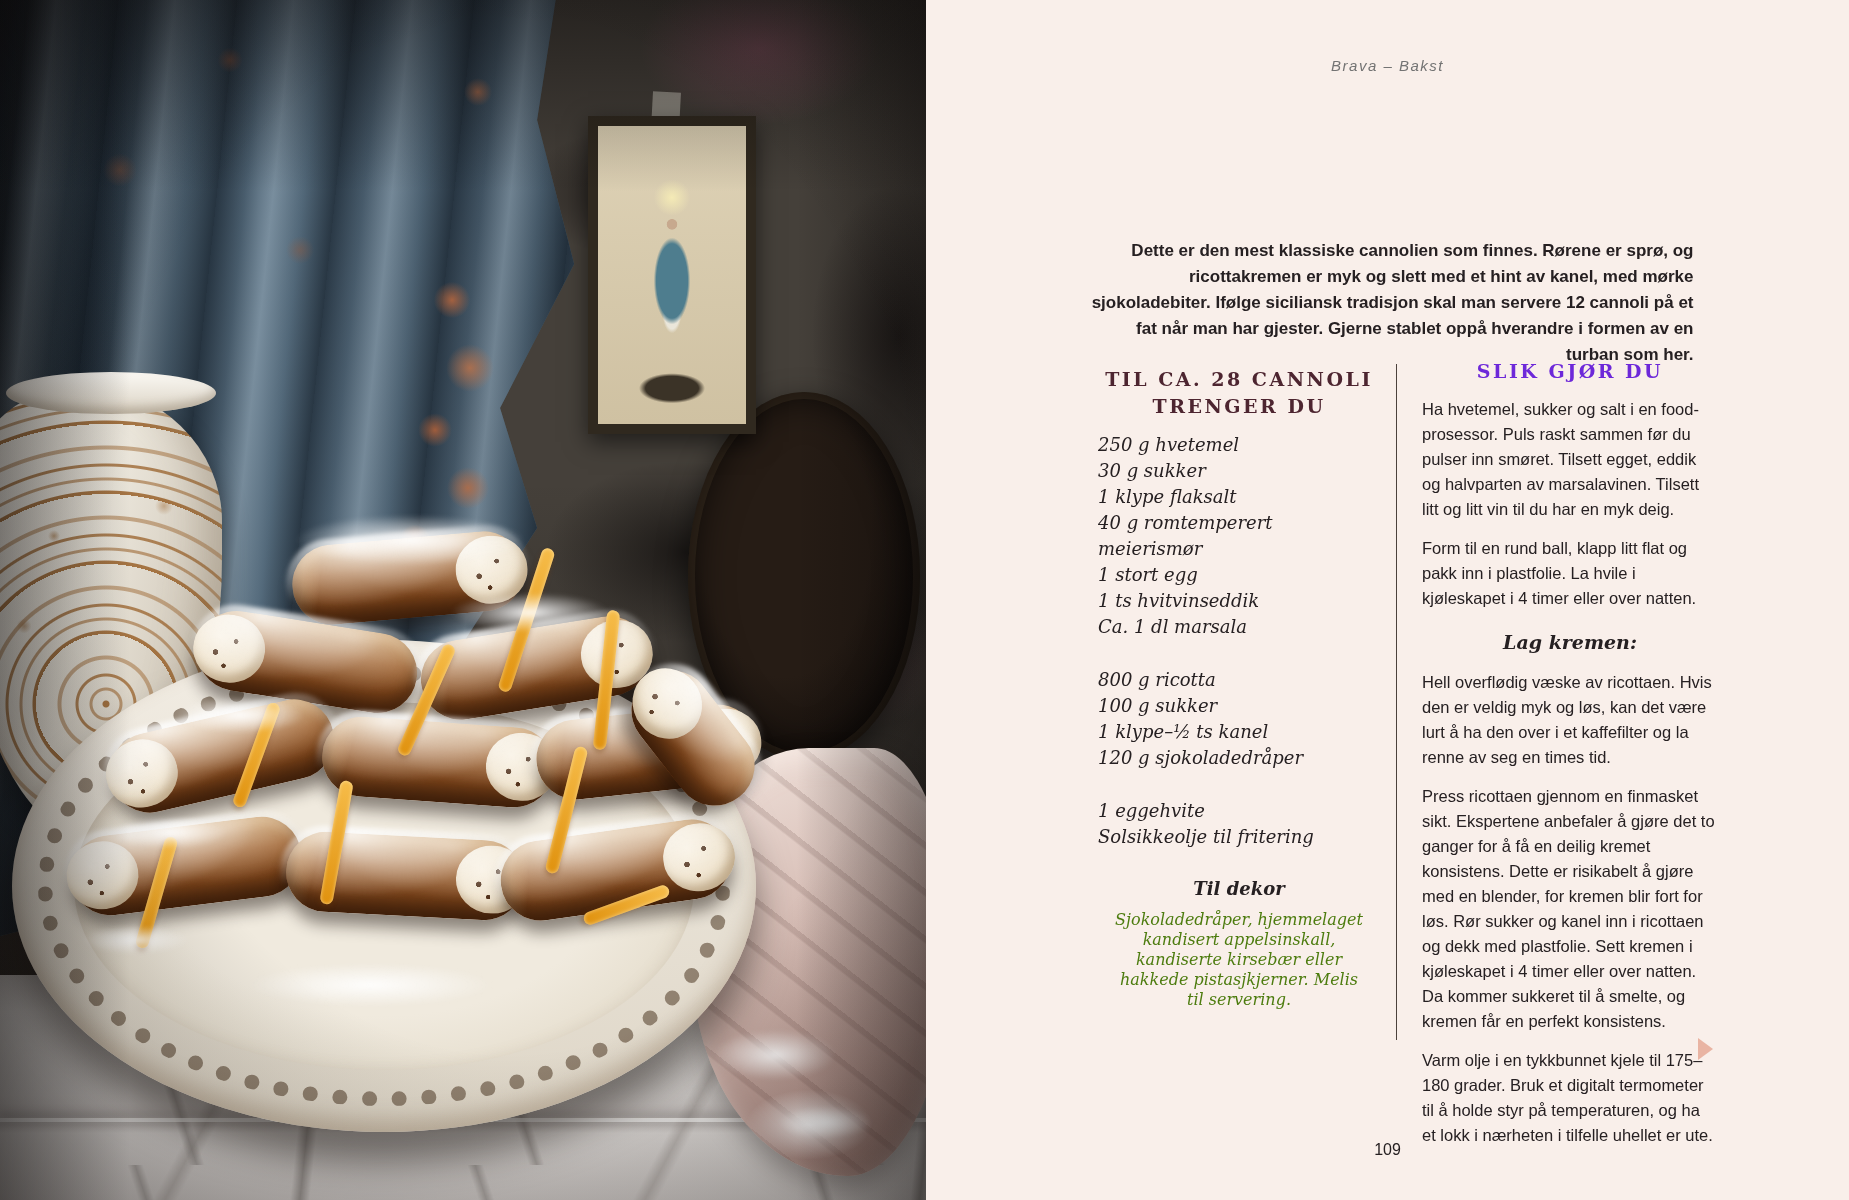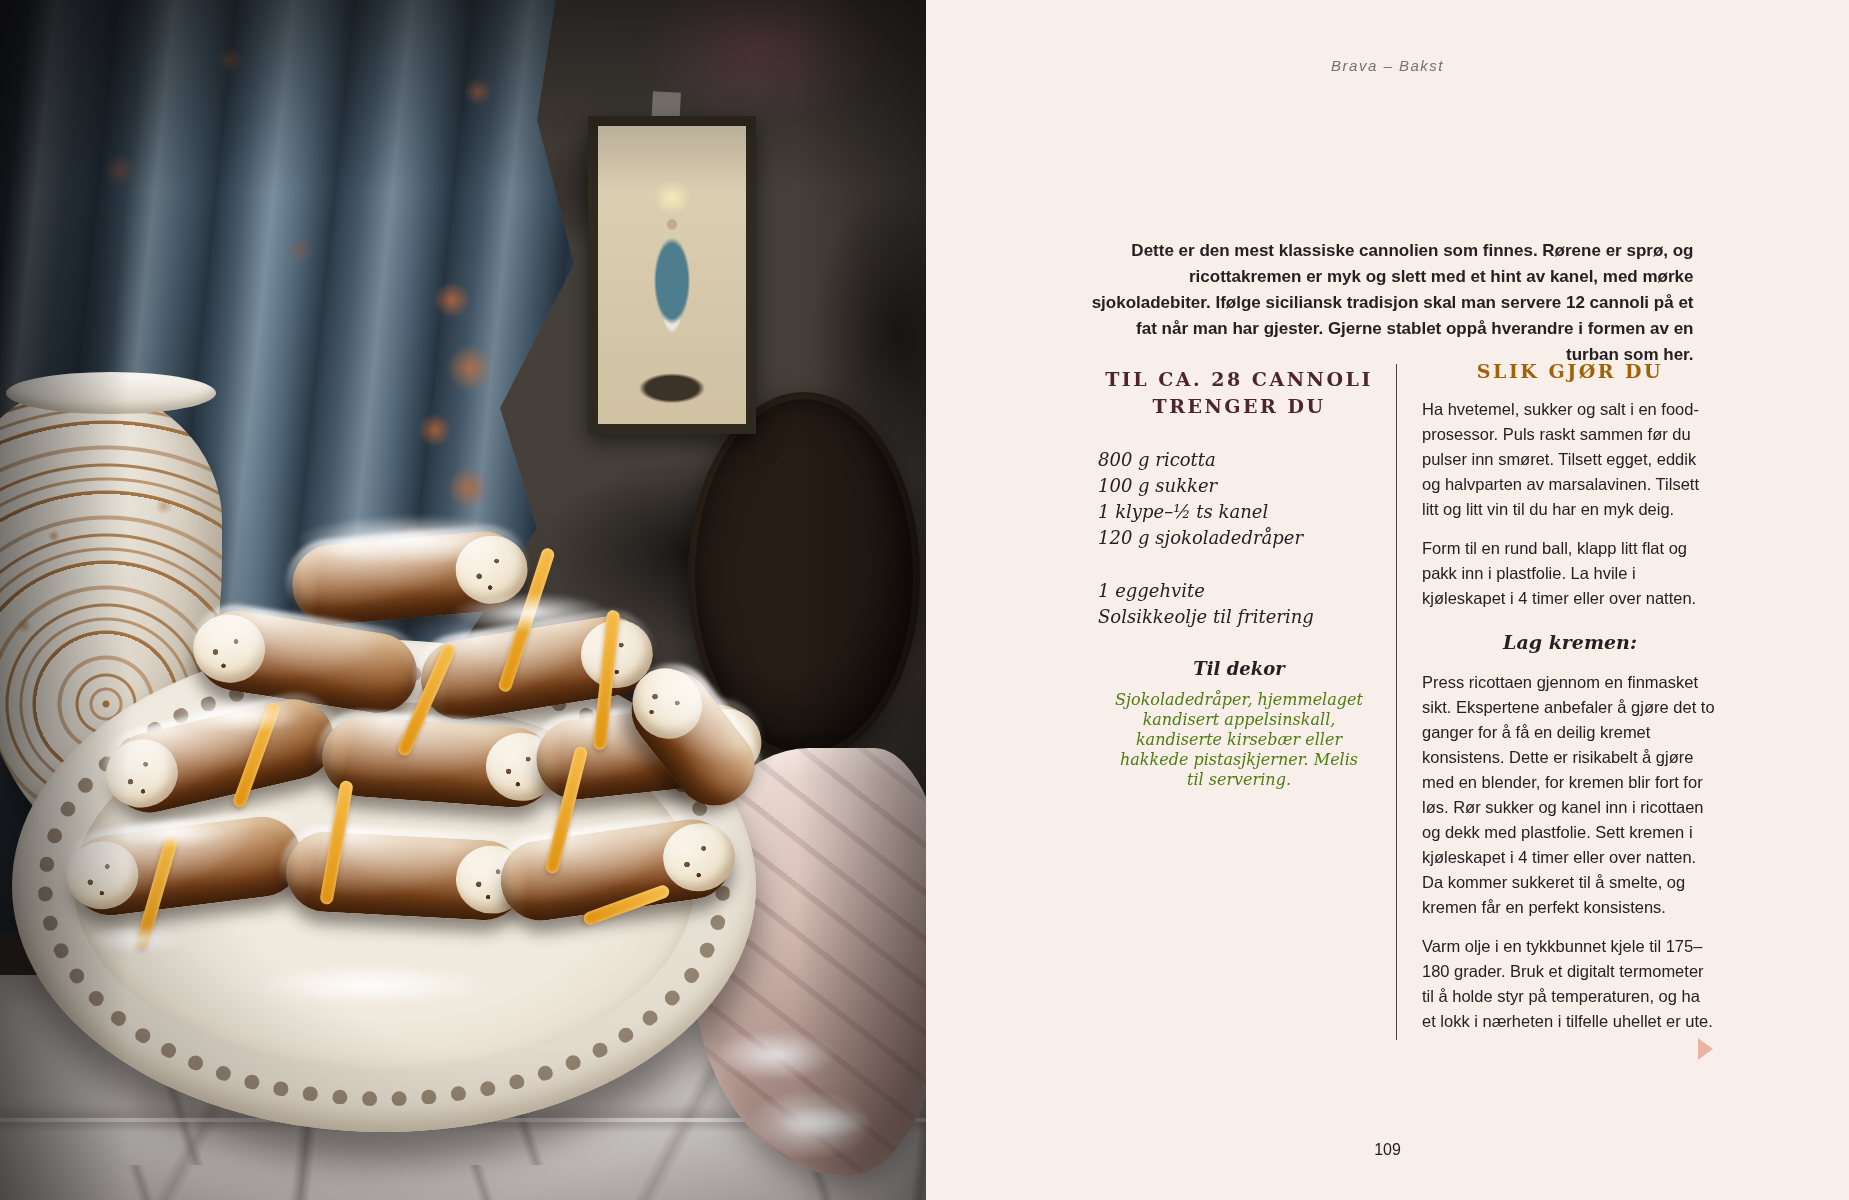--- a/index.html
+++ b/index.html
@@ -127,21 +127,21 @@
   .ing-group{margin-top:27px;}
   .ing-group.first{margin-top:0;}
   .ing-group p{margin:0;font:italic 400 18px/26px "DejaVu Serif",serif;color:#262022;}
   .decor-heading{margin:30px 0 12px;text-align:center;font:italic 700 18px/1 "DejaVu Serif",serif;color:#262022;}
   .decor-text{margin:12px;font:italic 400 16px/20px "DejaVu Serif",serif;color:#4d7c0f;text-align:center;}
 
   .divider{position:absolute;left:470px;top:364px;width:1px;height:676px;background:#4c413c;}
 
   .col-method{position:absolute;left:496px;top:362px;width:296px;}
   .method-heading{margin:0 0 16px;text-align:center;
-    font:700 19px/1 "DejaVu Serif",serif;letter-spacing:2.5px;color:#a16207;}
+    font:700 19px/1 "DejaVu Serif",serif;letter-spacing:2.5px;color:#6d28d9;}
   .col-method p.body{margin:0 0 14px;font:400 16.5px/25px "Liberation Sans",sans-serif;color:#262022;}
   .cream-heading{margin:22px 0 18px;text-align:center;font:italic 700 19px/1 "DejaVu Serif",serif;color:#262022;}
 
   .page-number{position:absolute;top:1142px;left:0;width:100%;text-align:center;
     font:400 16px/1 "Liberation Sans",sans-serif;color:#262022;}
   .next-arrow{position:absolute;left:772px;top:1038px;width:0;height:0;
     border-left:15px solid #e9b4a3;border-top:11px solid transparent;border-bottom:11px solid transparent;}
 </style>
 </head>
 <body>
@@ -199,20 +199,29 @@
 
   <div class="page">
     <div class="book-header">Brava – Bakst</div>
     <p class="intro">Dette er den mest klassiske cannolien som finnes. Rørene er sprø, og ricottakremen er myk og slett med et hint av kanel, med mørke sjokoladebiter. Ifølge siciliansk tradisjon skal man servere 12 cannoli på et fat når man har gjester. Gjerne stablet oppå hverandre i formen av en turban som her.</p>
 
     <div class="col-ing">
       <h2 class="ing-heading">
         <span>TIL CA. 28 CANNOLI</span><br>
         <span>TRENGER DU</span>
       </h2>
+      <div class="ing-group first">
+        <p>250 g hvetemel</p>
+        <p>30 g sukker</p>
+        <p>1 klype flaksalt</p>
+        <p>40 g romtemperert meierismør</p>
+        <p>1 stort egg</p>
+        <p>1 ts hvitvinseddik</p>
+        <p>Ca. 1 dl marsala</p>
+      </div>
       <div class="ing-group">
         <p>800 g ricotta</p>
         <p>100 g sukker</p>
         <p>1 klype–½ ts kanel</p>
         <p>120 g sjokoladedråper</p>
       </div>
       <div class="ing-group">
         <p>1 eggehvite</p>
         <p>Solsikkeolje til fritering</p>
       </div>
@@ -220,20 +229,21 @@
       <p class="decor-text">Sjokoladedråper, hjemmelaget kandisert appelsinskall, kandiserte kirsebær eller hakkede pistasjkjerner. Melis til servering.</p>
     </div>
 
     <div class="divider"></div>
 
     <div class="col-method">
       <h2 class="method-heading">SLIK GJØR DU</h2>
       <p class="body">Ha hvetemel, sukker og salt i en food-prosessor. Puls raskt sammen før du pulser inn smøret. Tilsett egget, eddik og halvparten av marsalavinen. Tilsett litt og litt vin til du har en myk deig.</p>
       <p class="body">Form til en rund ball, klapp litt flat og pakk inn i plastfolie. La hvile i kjøleskapet i 4 timer eller over natten.</p>
       <h3 class="cream-heading">Lag kremen:</h3>
+      <p class="body">Hell overflødig væske av ricottaen. Hvis den er veldig myk og løs, kan det være lurt å ha den over i et kaffefilter og la renne av seg en times tid.</p>
       <p class="body">Press ricottaen gjennom en finmasket sikt. Ekspertene anbefaler å gjøre det to ganger for å få en deilig kremet konsistens. Dette er risikabelt å gjøre med en blender, for kremen blir fort for løs. Rør sukker og kanel inn i ricottaen og dekk med plastfolie. Sett kremen i kjøleskapet i 4 timer eller over natten. Da kommer sukkeret til å smelte, og kremen får en perfekt konsistens.</p>
       <p class="body">Varm olje i en tykkbunnet kjele til 175–180 grader. Bruk et digitalt termometer til å holde styr på temperaturen, og ha et lokk i nærheten i tilfelle uhellet er ute.</p>
     </div>
 
     <div class="next-arrow"></div>
     <div class="page-number">109</div>
   </div>
 
 </div>
 

